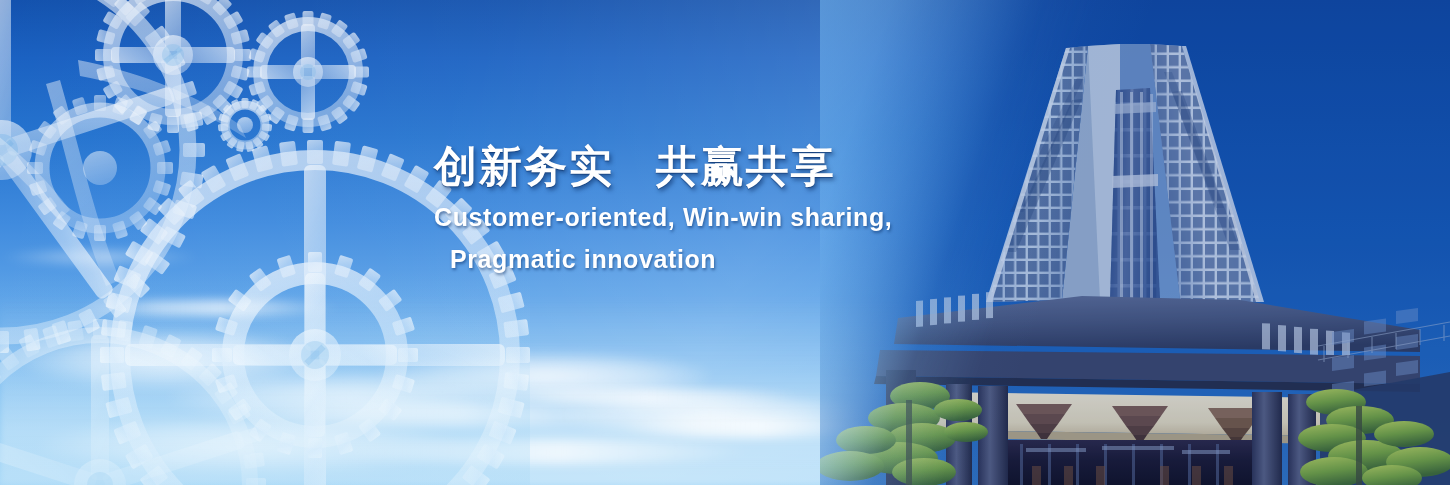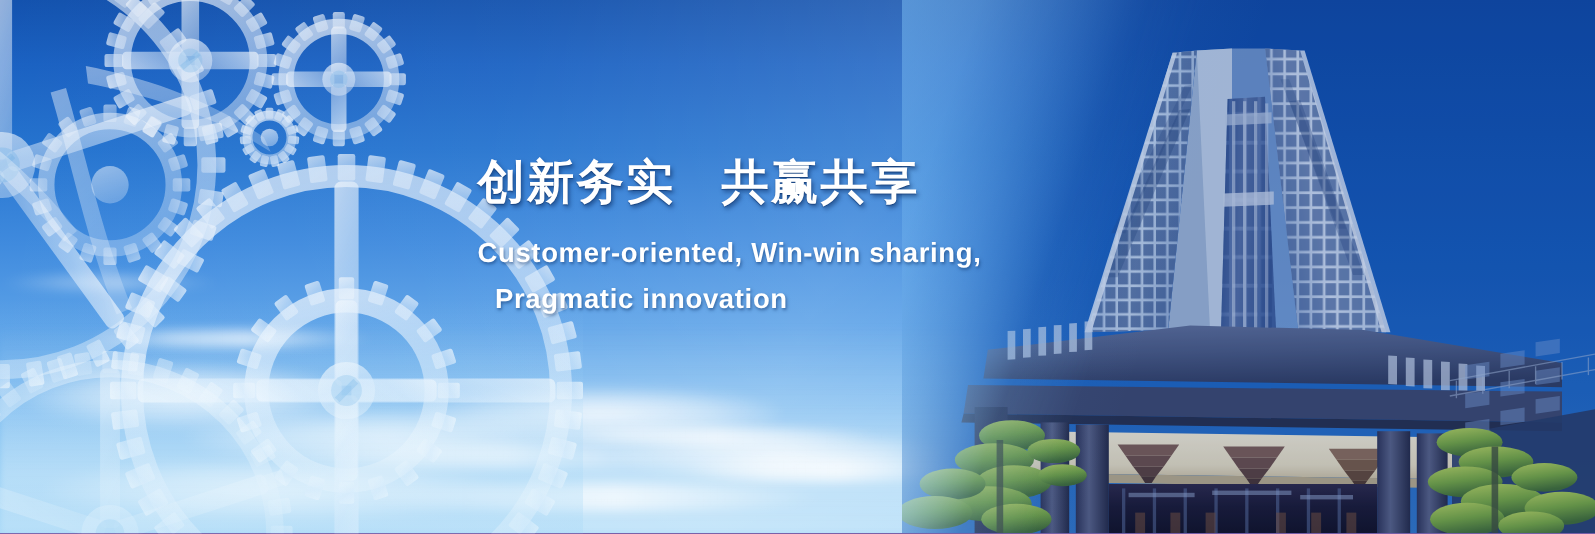--- a/index.html
+++ b/index.html
@@ -9,21 +9,21 @@
   }
   body {
     font-family: "Liberation Sans", sans-serif;
   }
 
   #banner {
     position: relative;
     width: 1450px;
     height: 485px;
     overflow: hidden;
-    background: #ec4899;
+    background: #ef4444;
   }
 
   
   .sky {
     position: absolute;
     inset: 0;
     background:
       linear-gradient(to bottom,
         #1352ae 0%,
         #1a61c2 12%,
@@ -147,21 +147,21 @@
     text-shadow: 2px 3px 4px rgba(8,40,92,0.55),
                  0 1px 1px rgba(10,45,100,0.6);
     white-space: pre;
   }
   .subline {
     color: #ffffff;
     font-size: 25px;
     line-height: 42px;
     font-weight: bold;
     letter-spacing: 0.6px;
-    margin-top: 14px;
+    margin-top: 1px;
     text-shadow: 1px 2px 3px rgba(10,45,100,0.55);
   }
 </style>
 </head>
 <body>
 
 <div id="banner">
 
   <div class="sky"></div>
   <div class="sky-diag"></div>

